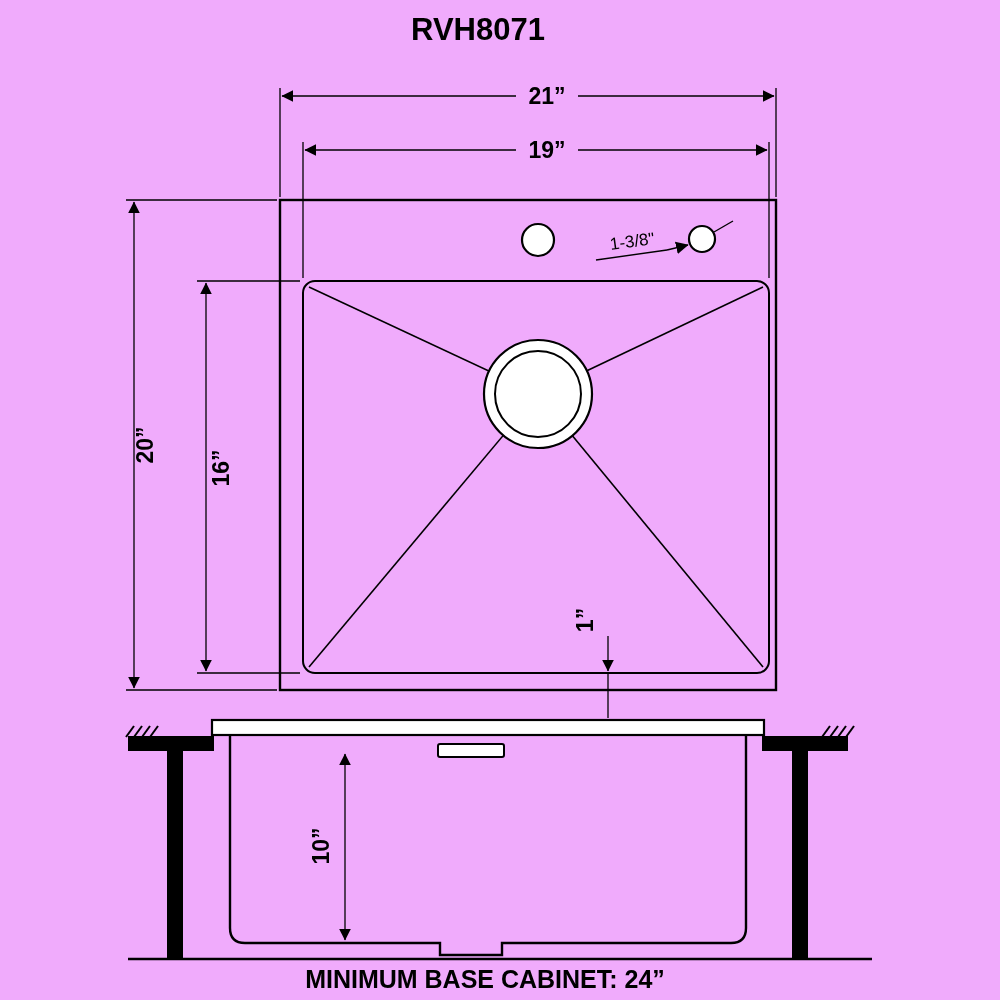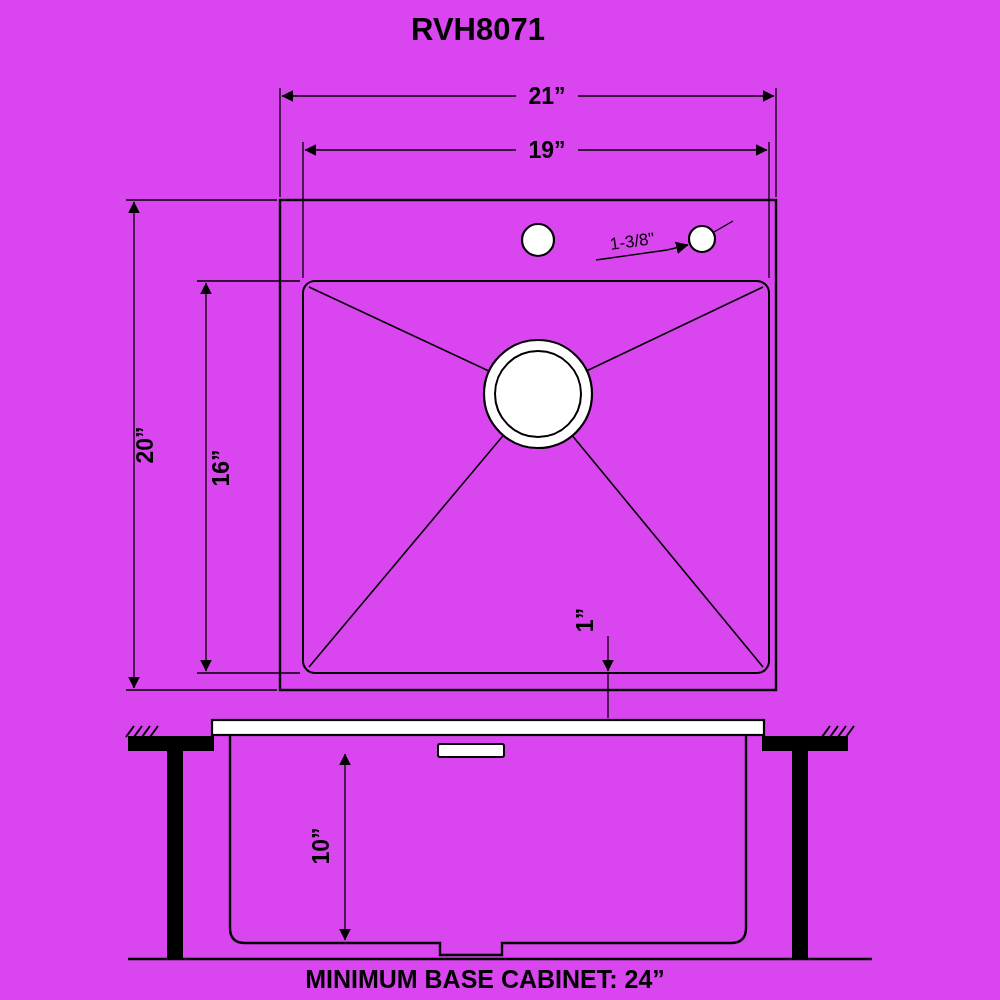--- a/index.html
+++ b/index.html
@@ -7,21 +7,21 @@
     padding: 0;
     background: #ffffff;
     width: 1000px;
     height: 1000px;
     font-family: "Liberation Sans", sans-serif;
   }
   .stage {
     position: relative;
     width: 1000px;
     height: 1000px;
-    background: #d946ef;
+    background: #f0abfc;
     overflow: hidden;
   }
   svg { display: block; }
   text {
     font-family: "Liberation Sans", sans-serif;
     fill: #000000;
   }
   .title-text   { font-size: 31px; font-weight: 700; }
   .dim-text     { font-size: 23px; font-weight: 600; }
   .small-label  { font-size: 17px; font-weight: 400; }

